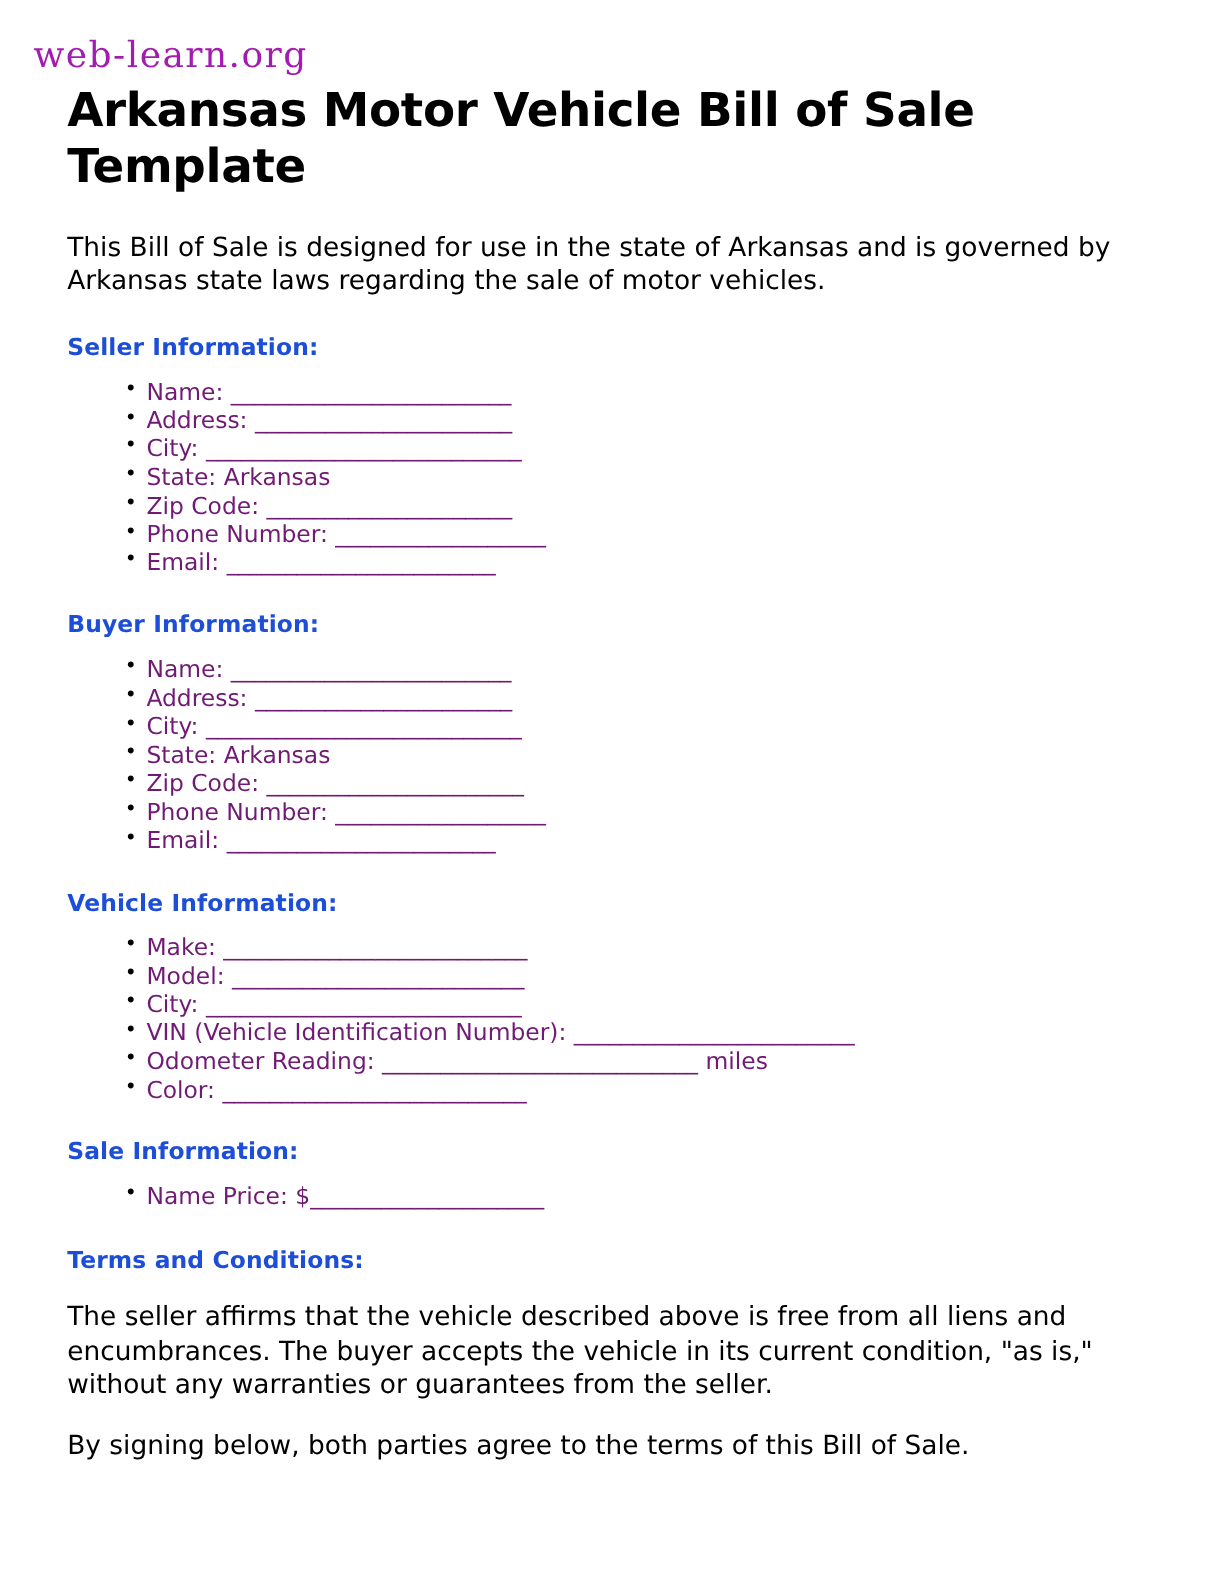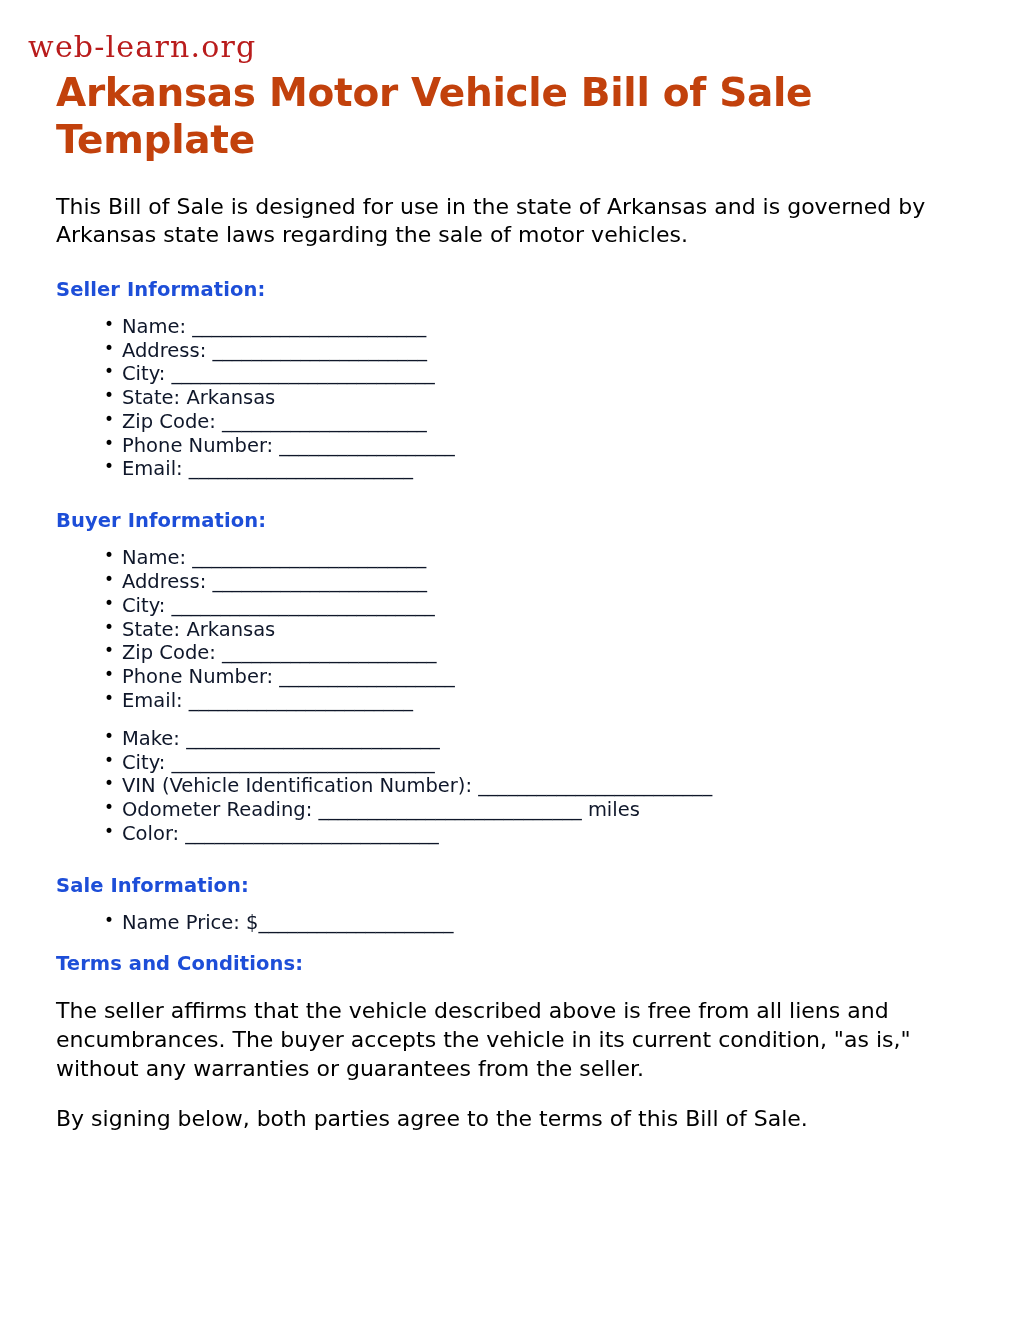--- a/index.html
+++ b/index.html
@@ -25,41 +25,41 @@
   }
 
   
   .site-wordmark {
     position: absolute;
     left: 28px;
     top: 30px;
     font-family: "DejaVu Serif", "Liberation Mono", monospace;
     font-size: 30px;
     letter-spacing: 1.2px;
-    color: #b91c1c;
+    color: #a21caf;
     white-space: nowrap;
     line-height: 1.1;
   }
 
   
   .content {
     position: absolute;
     left: 56px;
     top: 70px;
     width: 900px;
   }
 
   h1.doc-title {
     font-family: "DejaVu Sans", sans-serif;
     font-size: 39px;
     font-weight: bold;
     line-height: 1.2;
     margin: 0 0 0 0;
     letter-spacing: -0.3px;
-    color: #c2410c;
+    color: #000000;
     width: 830px;
   }
 
   p.body-text {
     font-size: 22px;
     line-height: 1.3;
     margin: 29px 0 0 0;
     width: 895px;
     color: #000000;
   }
@@ -74,35 +74,35 @@
 
   ul.field-list {
     list-style: none;
     margin: 14px 0 0 0;
     padding: 0 0 0 48px;
   }
   ul.field-list li {
     position: relative;
     font-size: 19.5px;
     line-height: 1.22;
-    color: #0f172a;
+    color: #701a75;
     white-space: nowrap;
     padding-left: 18px;
   }
   ul.field-list li::before {
     content: "\2022";
     position: absolute;
     left: 0;
     top: -1px;
     font-size: 17px;
     line-height: 1.28;
     color: #000;
   }
 
-  h2.section-heading.tight { margin-top: 18px; }
+  h2.section-heading.tight { margin-top: 30px; }
   p.body-text.tight { margin-top: 22px; }
 </style>
 </head>
 <body>
 
 <div class="page">
 
   <div class="site-wordmark">web-learn.org</div>
 
   <div class="content">
@@ -126,22 +126,24 @@
     <ul class="field-list">
       <li>Name: ________________________</li>
       <li>Address: ______________________</li>
       <li>City: ___________________________</li>
       <li>State: Arkansas</li>
       <li>Zip Code: ______________________</li>
       <li>Phone Number: __________________</li>
       <li>Email: _______________________</li>
     </ul>
 
+    <h2 class="section-heading">Vehicle Information:</h2>
     <ul class="field-list">
       <li>Make: __________________________</li>
+      <li>Model: _________________________</li>
       <li>City: ___________________________</li>
       <li>VIN (Vehicle Identification Number): ________________________</li>
       <li>Odometer Reading: ___________________________ miles</li>
       <li>Color: __________________________</li>
     </ul>
 
     <h2 class="section-heading">Sale Information:</h2>
     <ul class="field-list">
       <li>Name Price: $____________________</li>
     </ul>

